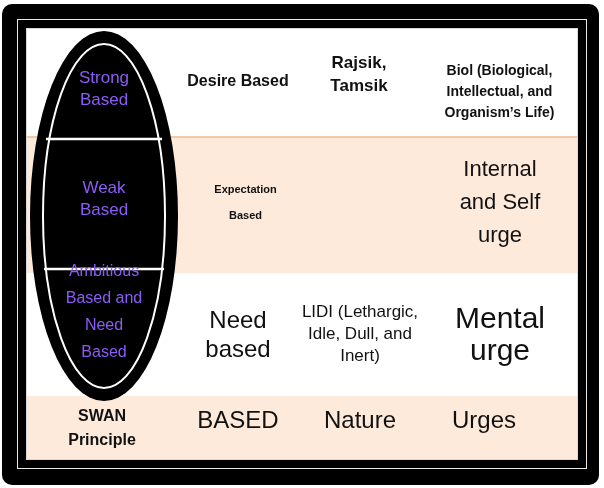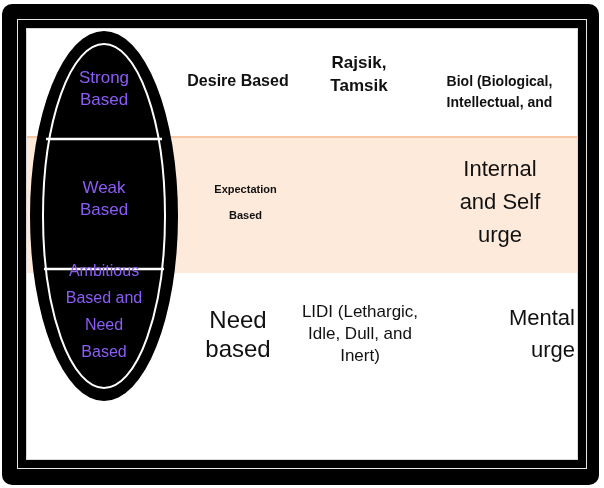--- a/index.html
+++ b/index.html
@@ -47,20 +47,21 @@
     <div class="cell b" style="left:150px;width:122px;top:8px;height:88px;font-size:16px;line-height:20px;flex-direction:column;">
       <span>Desire Based</span>
     </div>
     <div class="cell b" style="left:272px;width:120px;top:0;height:107px;font-size:17px;line-height:23px;flex-direction:column;padding-bottom:18px;">
       <span>Rajsik,</span>
       <span>Tamsik</span>
     </div>
     <div class="cell b" style="left:395px;width:155px;top:12px;height:107px;font-size:14px;line-height:21px;flex-direction:column;padding-bottom:6px;">
       <span>Biol (Biological,</span>
       <span>Intellectual, and</span>
+      <span>Organism’s Life)</span>
     </div>
   </div>
 
   <div class="row peach top-line" style="top:107px;height:135px;">
     <div class="cell small-bold" style="left:150px;width:120px;top:0;height:133px;flex-direction:column;padding-bottom:6px;">
       <span>Expectation</span>
       <span>Based</span>
     </div>
     <div class="cell" style="left:398px;width:150px;top:0;height:133px;font-size:22px;line-height:33px;flex-direction:column;padding-bottom:6px;">
       <span>Internal</span>
@@ -72,26 +73,41 @@
   <div class="row" style="top:242px;height:125px;">
     <div class="cell" style="left:150px;width:122px;top:0;height:125px;font-size:24px;line-height:29px;flex-direction:column;">
       <span>Need</span>
       <span>based</span>
     </div>
     <div class="cell" style="left:272px;width:122px;top:0;height:125px;font-size:17px;line-height:22px;flex-direction:column;">
       <span>LIDI (Lethargic,</span>
       <span>Idle, Dull, and</span>
       <span>Inert)</span>
     </div>
-    <div class="cell" style="left:398px;width:150px;top:0;height:125px;font-size:22px;line-height:32px;flex-direction:column;align-items:flex-end;">
+    <div class="cell" style="left:398px;width:150px;top:0;height:125px;font-size:30px;line-height:32px;flex-direction:column;">
       <span>Mental</span>
       <span>urge</span>
     </div>
   </div>
 
+  <div class="row peach" style="top:367px;height:63px;">
+    <div class="cell b" style="left:0;width:150px;top:0;height:63px;font-size:16px;line-height:24px;flex-direction:column;">
+      <span>SWAN</span>
+      <span>Principle</span>
+    </div>
+    <div class="cell" style="left:150px;width:122px;top:0;height:48px;font-size:24px;">
+      <span>BASED</span>
+    </div>
+    <div class="cell" style="left:272px;width:122px;top:0;height:48px;font-size:24px;">
+      <span>Nature</span>
+    </div>
+    <div class="cell" style="left:392px;width:130px;top:0;height:48px;font-size:24px;">
+      <span>Urges</span>
+    </div>
+  </div>
 
   <div class="ellipse-wrap">
     <svg width="150" height="372" viewBox="0 0 150 372">
       <ellipse cx="75" cy="185" rx="74" ry="185" fill="#000"></ellipse>
       <ellipse cx="75" cy="185" rx="61" ry="172" fill="none" stroke="#fff" stroke-width="2"></ellipse>
       <line x1="17" y1="108" x2="133" y2="108" stroke="#fff" stroke-width="2.5"></line>
       <line x1="15" y1="238" x2="135" y2="238" stroke="#fff" stroke-width="2.5"></line>
     </svg>
     <div class="ell-label" style="top:36px;">
       <div>Strong</div>

